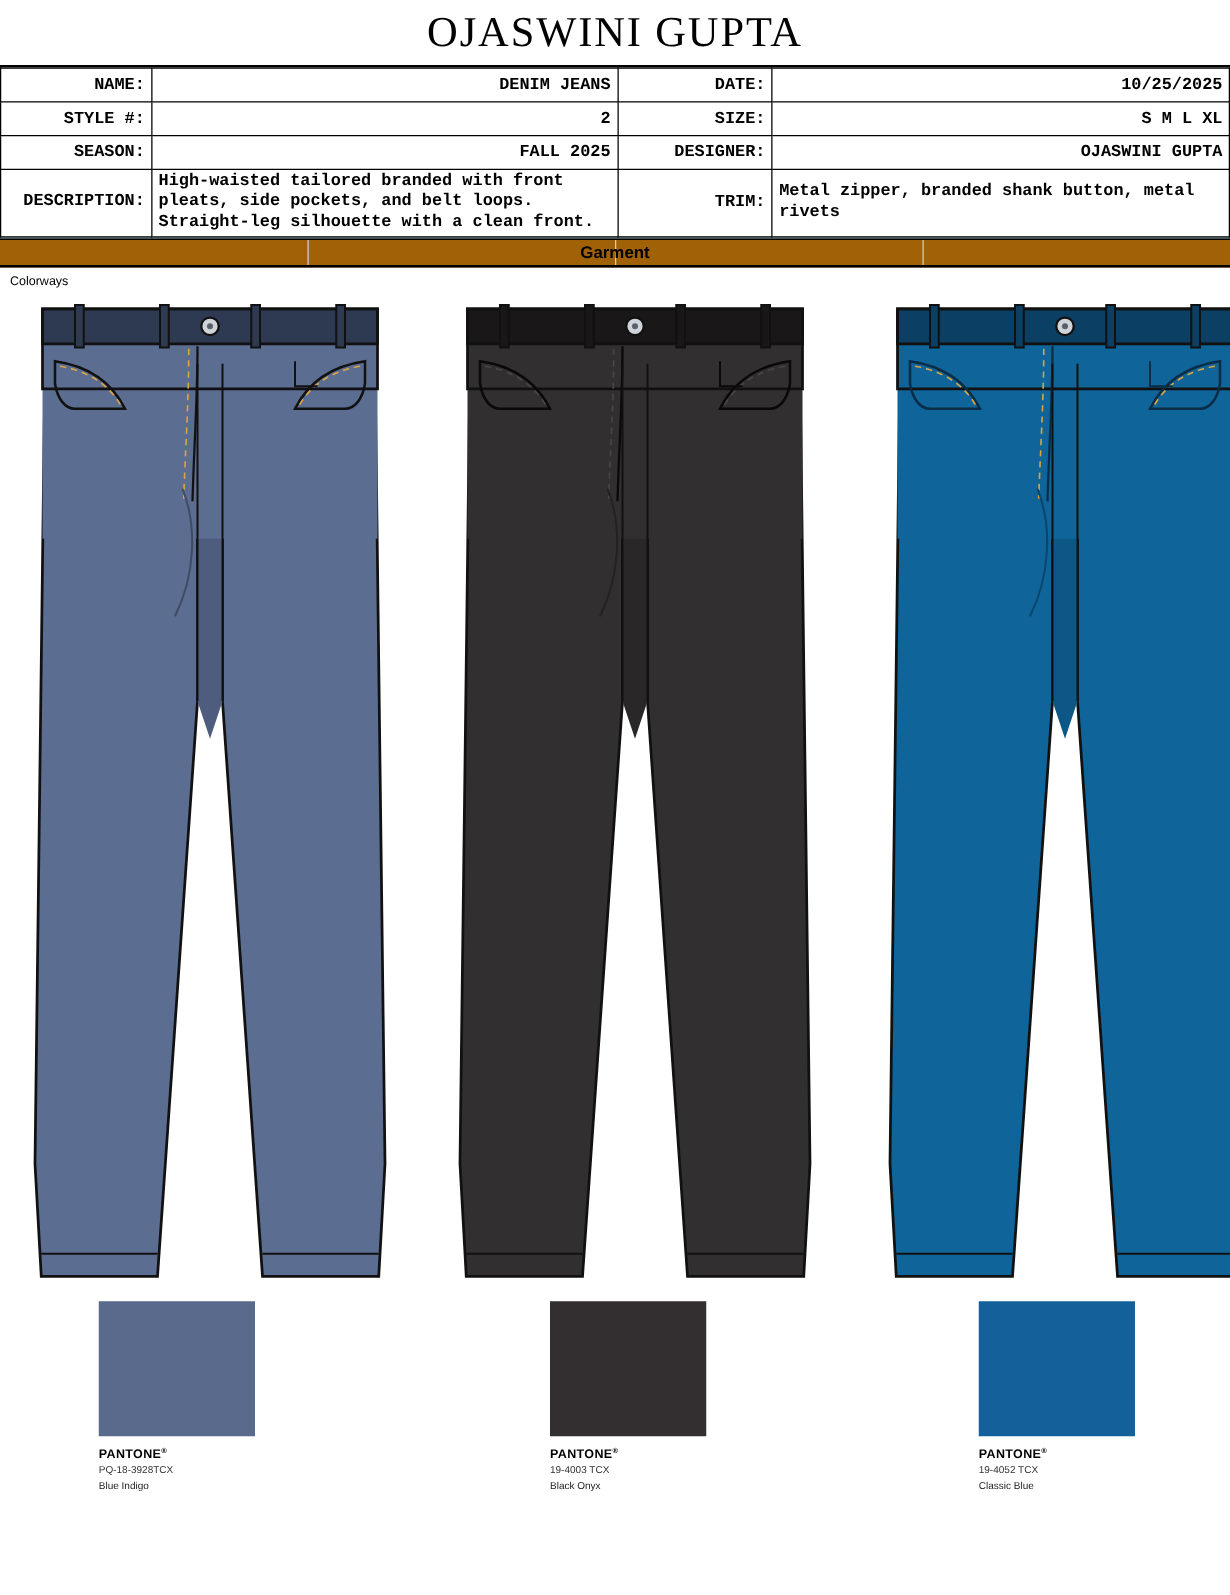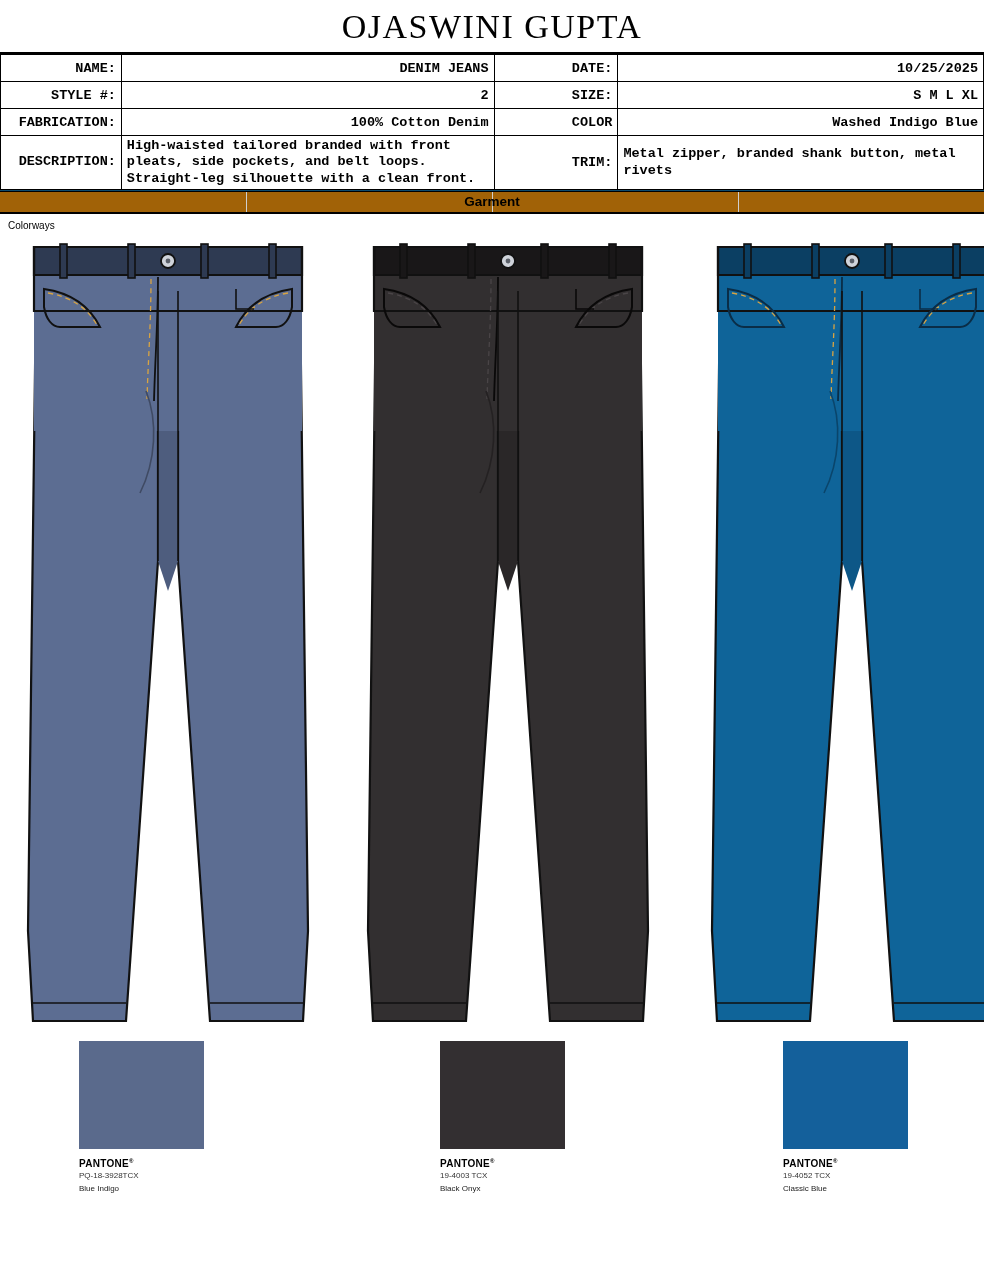--- a/index.html
+++ b/index.html
@@ -175,24 +175,24 @@
         <td class="lbl">DATE:</td>
         <td class="val">10/25/2025</td>
       </tr>
       <tr>
         <td class="lbl">STYLE #:</td>
         <td class="val">2</td>
         <td class="lbl">SIZE:</td>
         <td class="val">S M L XL</td>
       </tr>
       <tr>
-        <td class="lbl">FABRICATION:</td>
-        <td class="val">100% Cotton Denim</td>
-        <td class="lbl">COLOR</td>
-        <td class="val">Washed Indigo Blue</td>
+        <td class="lbl">SEASON:</td>
+        <td class="val">FALL 2025</td>
+        <td class="lbl">DESIGNER:</td>
+        <td class="val">OJASWINI GUPTA</td>
       </tr>
       <tr>
         <td class="desc-lbl">DESCRIPTION:</td>
         <td class="desc-val">High-waisted tailored branded with front pleats, side pockets, and belt loops. Straight-leg silhouette with a clean front.</td>
         <td class="trim-lbl">TRIM:</td>
         <td class="trim-val">Metal zipper, branded shank button, metal rivets</td>
       </tr>
     </tbody>
   </table>
 </div>

